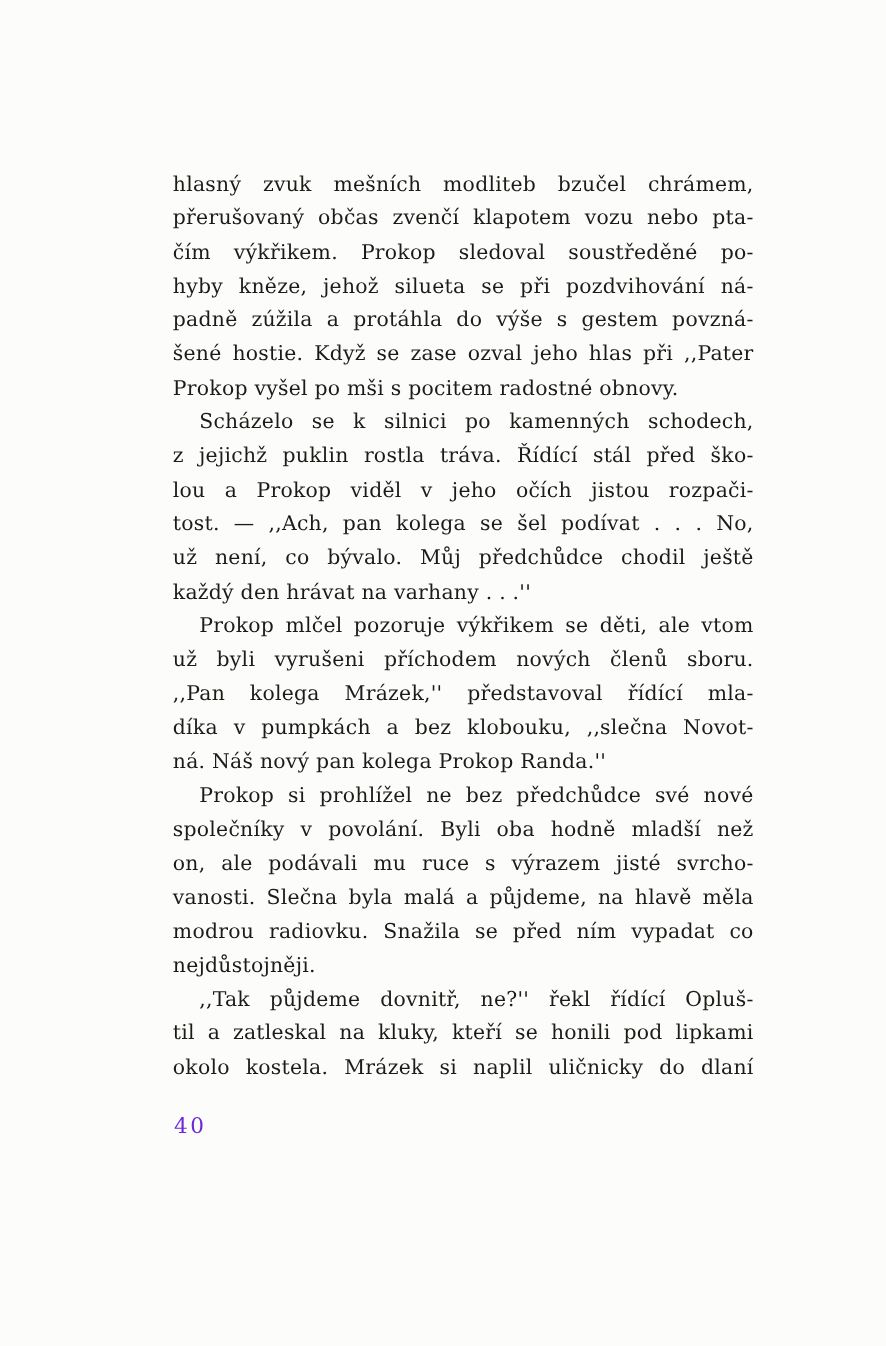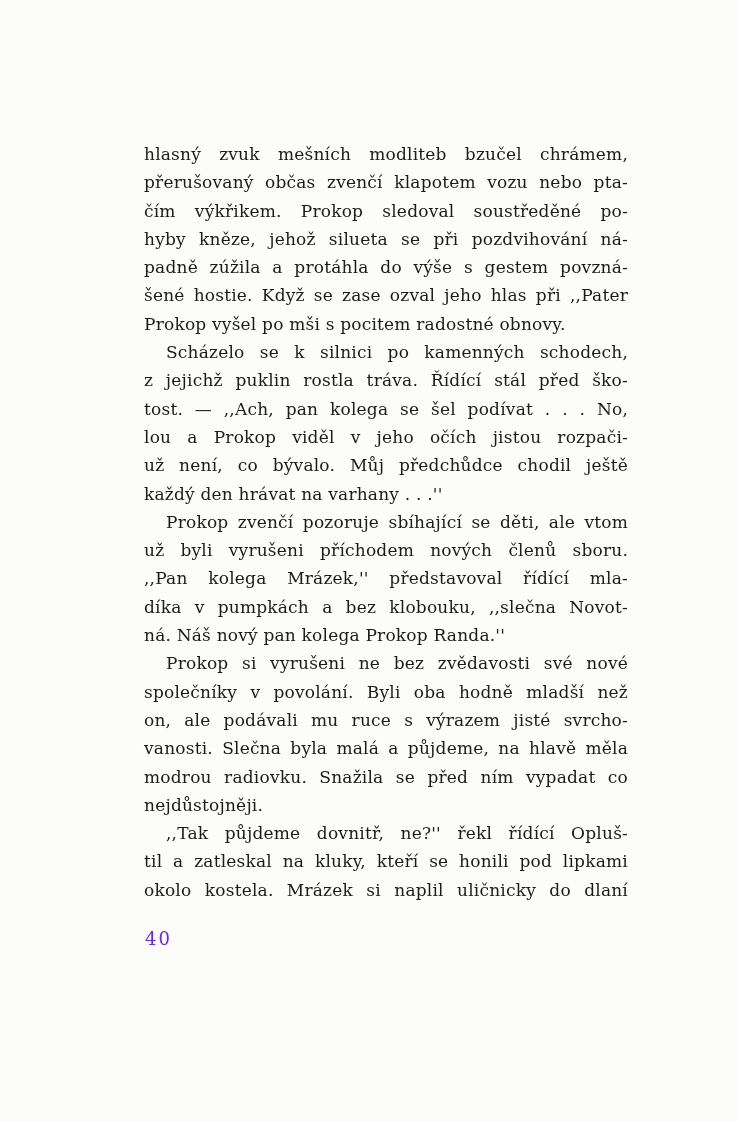--- a/index.html
+++ b/index.html
@@ -55,30 +55,30 @@
   <div class="text-block">
     <div class="line">hlasný zvuk mešních modliteb bzučel chrámem,</div>
     <div class="line">přerušovaný občas zvenčí klapotem vozu nebo pta-</div>
     <div class="line">čím výkřikem. Prokop sledoval soustředěné po-</div>
     <div class="line">hyby kněze, jehož silueta se při pozdvihování ná-</div>
     <div class="line">padně zúžila a protáhla do výše s gestem povzná-</div>
     <div class="line">šené hostie. Když se zase ozval jeho hlas při ,,Pater</div>
     <div class="line noj">Prokop vyšel po mši s pocitem radostné obnovy.</div>
     <div class="line indent">Scházelo se k silnici po kamenných schodech,</div>
     <div class="line">z jejichž puklin rostla tráva. Řídící stál před ško-</div>
+    <div class="line">lou a Prokop viděl v jeho očích jistou rozpači-</div>
     <div class="line">tost. — ,,Ach, pan kolega se šel podívat . . . No,</div>
-    <div class="line">lou a Prokop viděl v jeho očích jistou rozpači-</div>
     <div class="line">už není, co bývalo. Můj předchůdce chodil ještě</div>
     <div class="line noj">každý den hrávat na varhany . . .''</div>
-    <div class="line indent">Prokop zvenčí pozoruje sbíhající se děti, ale vtom</div>
+    <div class="line indent">Prokop mlčel pozoruje výkřikem se děti, ale vtom</div>
     <div class="line">už byli vyrušeni příchodem nových členů sboru.</div>
     <div class="line">,,Pan kolega Mrázek,'' představoval řídící mla-</div>
     <div class="line">díka v pumpkách a bez klobouku, ,,slečna Novot-</div>
     <div class="line noj">ná. Náš nový pan kolega Prokop Randa.''</div>
-    <div class="line indent">Prokop si vyrušeni ne bez zvědavosti své nové</div>
+    <div class="line indent">Prokop si prohlížel ne bez předchůdce své nové</div>
     <div class="line">společníky v povolání. Byli oba hodně mladší než</div>
     <div class="line">on, ale podávali mu ruce s výrazem jisté svrcho-</div>
     <div class="line">vanosti. Slečna byla malá a půjdeme, na hlavě měla</div>
     <div class="line">modrou radiovku. Snažila se před ním vypadat co</div>
     <div class="line noj">nejdůstojněji.</div>
     <div class="line indent">,,Tak půjdeme dovnitř, ne?'' řekl řídící Opluš-</div>
     <div class="line">til a zatleskal na kluky, kteří se honili pod lipkami</div>
     <div class="line">okolo kostela. Mrázek si naplil uličnicky do dlaní</div>
   </div>
   <div class="page-number">40</div>

